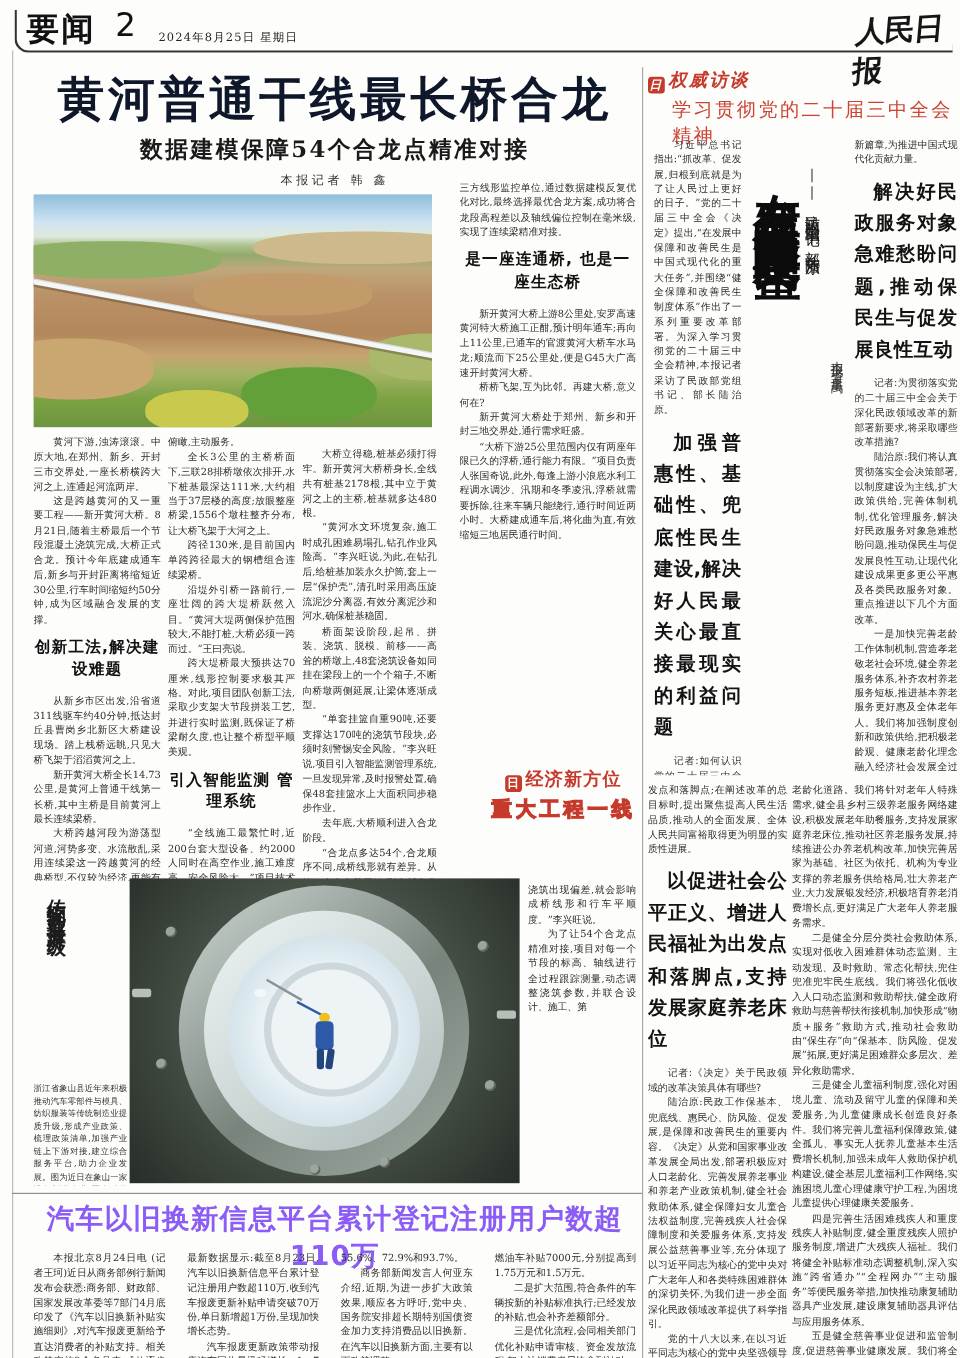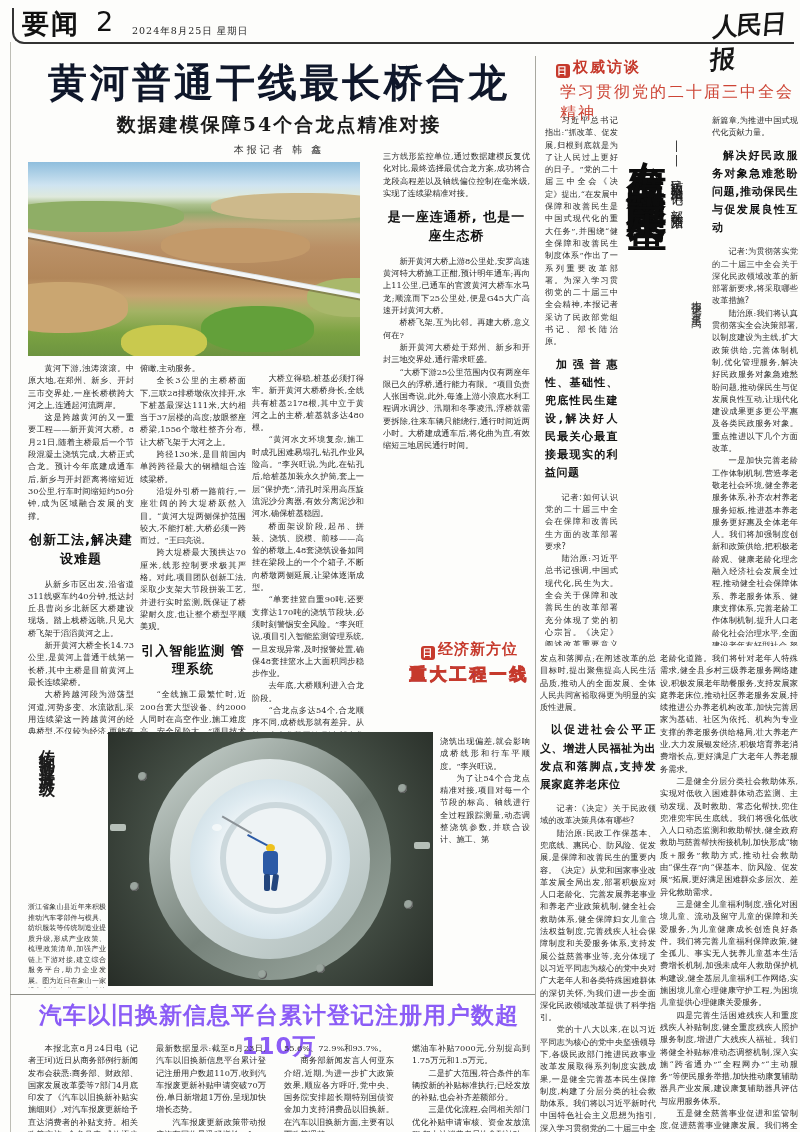--- a/index.html
+++ b/index.html
@@ -18,21 +18,21 @@
   #left-edge{left:10px;top:42px;width:0;height:1090px;border-left:1px solid #bdbdb5;}
   #mid-divider{left:535px;top:56px;width:0;height:1076px;border-left:1px solid #a8a8a0;}
   #bottom-divider{left:10px;top:994px;width:525px;border-top:1px solid #8f8f88;}
   
   .bodycol{font-size:8.2px;line-height:12.3px;text-align:justify;color:#2b2b2b;overflow:hidden;}
   .para{margin:0;text-indent:2em;}
   .para.ni{text-indent:0;}
   .para.q{font-family:"DejaVu Sans",sans-serif;color:#333;}
   .colsub{font-family:"DejaVu Sans",sans-serif;font-weight:bold;text-align:center;
           font-size:13px;line-height:1.45;margin:9px 0;color:#111;letter-spacing:1px;}
-  .intsub{font-family:"DejaVu Sans",sans-serif;font-weight:bold;font-size:11px;
+  .intsub{font-family:"DejaVu Sans",sans-serif;font-weight:bold;font-size:16px;
           line-height:1.65;margin:8px 0;color:#131313;text-indent:1em;letter-spacing:.5px;}
   
   #b-headline{left:28px;top:56px;width:502px;text-align:center;
               font-family:"DejaVu Sans",sans-serif;font-weight:bold;font-size:39px;
               letter-spacing:3px;color:#0f172a;}
   #b-deck{left:28px;top:112px;width:502px;text-align:center;font-weight:bold;
           font-size:19px;letter-spacing:2px;color:#1a1a1a;}
   #b-byline{left:28px;top:143px;width:502px;text-align:center;font-size:10px;
             letter-spacing:3px;color:#333;}
   
@@ -73,22 +73,22 @@
   .bolt{position:absolute;width:9px;height:9px;border-radius:50%;background:#9aa59e;box-shadow:inset -1px -1px 1px #555;}
   .stud{position:absolute;width:16px;height:7px;background:#b6bfb8;border-radius:2px;}
   #wk-helmet{position:absolute;left:158px;top:112px;width:9px;height:8px;border-radius:50%;background:#eec11d;}
   #wk-torso{position:absolute;left:155px;top:119px;width:15px;height:24px;border-radius:4px;background:#2c5aa6;}
   #wk-legl{position:absolute;left:156px;top:142px;width:6px;height:17px;background:#23457d;border-radius:2px;}
   #wk-legr{position:absolute;left:164px;top:142px;width:6px;height:17px;background:#23457d;border-radius:2px;transform:rotate(8deg);}
   #wk-arm{position:absolute;left:138px;top:108px;width:26px;height:2px;background:#2c5aa6;transform:rotate(28deg);}
   #wk-wand{position:absolute;left:112px;top:92px;width:34px;height:1.5px;background:#8b9297;transform:rotate(30deg);}
   #wk-puff{position:absolute;left:104px;top:92px;width:10px;height:7px;border-radius:50%;background:#f4f8fa;opacity:.9;}
   
-  #i-kick{left:556px;top:58px;font-family:"DejaVu Sans",sans-serif;font-weight:bold;
-          font-size:15px;color:#c63a2c;letter-spacing:2px;}
+  #i-kick{left:540px;top:58px;font-family:"DejaVu Sans",sans-serif;font-weight:bold;
+          font-size:15px;color:#c63a2c;letter-spacing:2px;font-style:italic;}
   #i-theme{left:560px;top:82px;width:238px;font-family:"DejaVu Sans",sans-serif;
            font-size:16px;color:#cd4435;letter-spacing:2px;}
   #i-colA{left:545px;top:114px;width:73px;height:532px;}
   #i-vhead{left:620px;top:130px;height:512px;writing-mode:vertical-rl;
            font-family:"DejaVu Sans",sans-serif;font-weight:bold;font-size:40px;
            letter-spacing:5px;color:#0c0c0c;}
   #i-vsub{left:668px;top:140px;height:450px;writing-mode:vertical-rl;font-size:12.5px;
           letter-spacing:2px;color:#1a1a1a;}
   #i-vby{left:690px;top:292px;height:160px;writing-mode:vertical-rl;font-size:10.5px;
          letter-spacing:2px;color:#333;}

